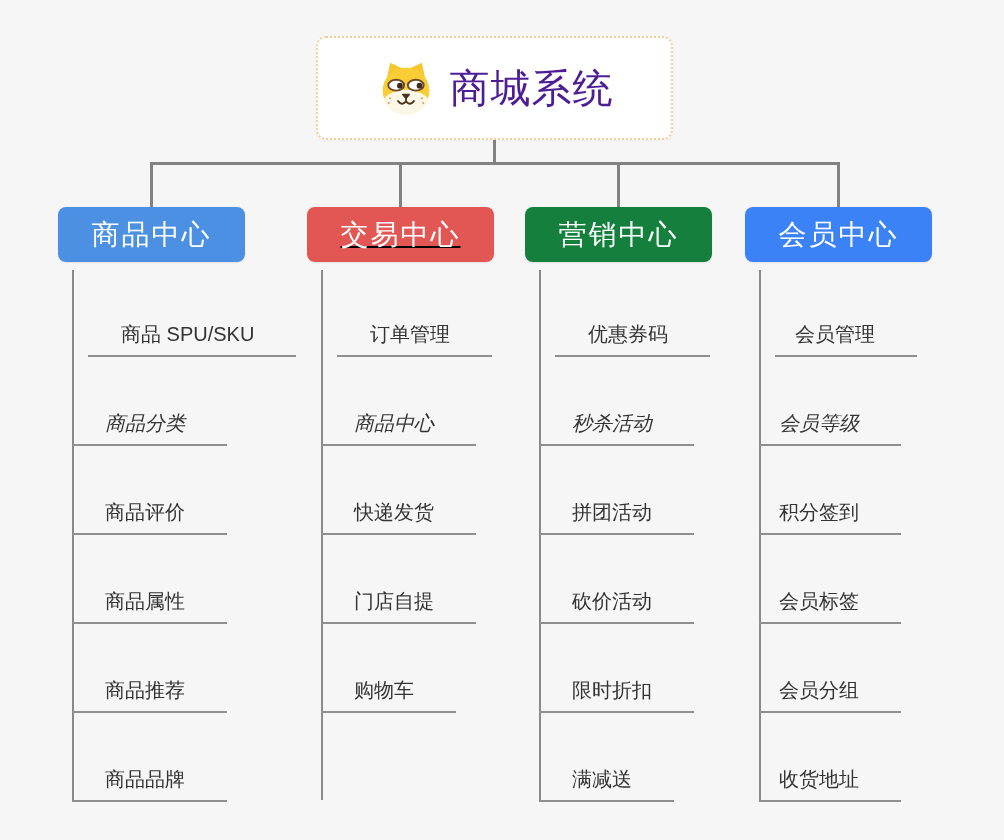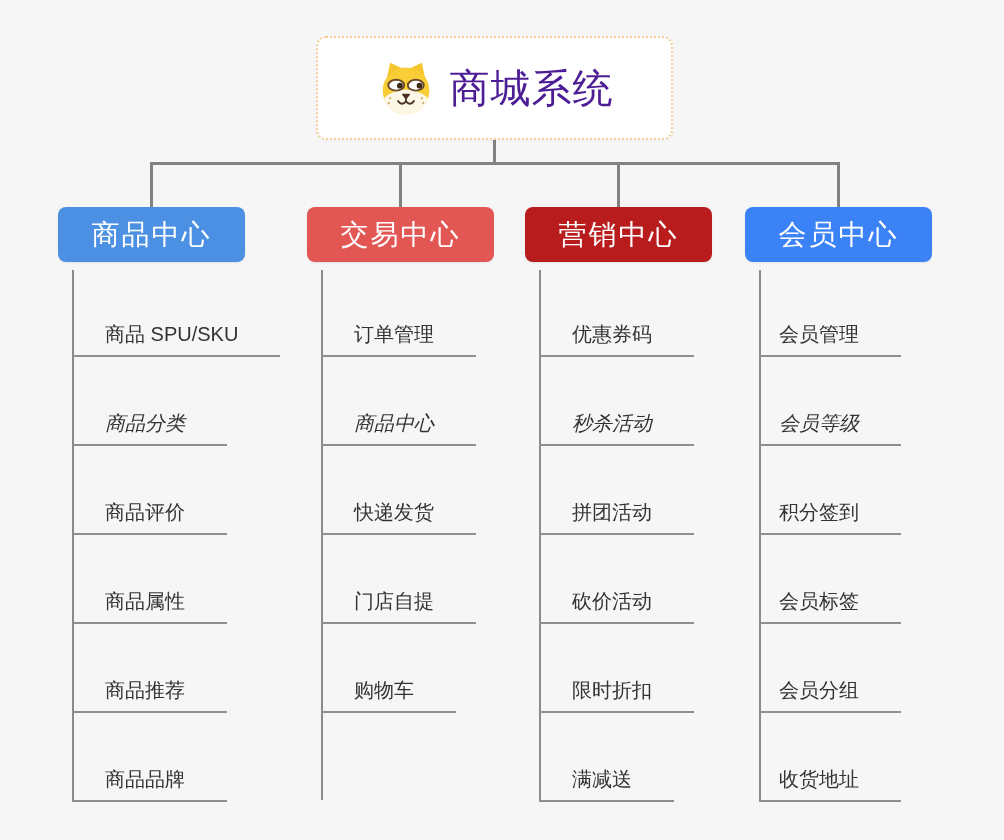--- a/index.html
+++ b/index.html
@@ -54,21 +54,21 @@
   .leaf{
     position:absolute;
     display:inline-block;
     font-size:20px;color:#333333;
     line-height:30px;
     padding:0 42px 6px 33px;
     border-bottom:2px solid #8f8f8f;
     white-space:nowrap;
   }
   .c1{left:72px;} .c2{left:321px;} .c3{left:539px;} .c4{left:759px;padding-left:20px;}
-  .r1{top:319px;} .r2{top:408px;font-style:italic;} .r3{top:497px;}
+  .r1{top:319px;margin-left:16px;} .r2{top:408px;font-style:italic;} .r3{top:497px;}
   .r4{top:586px;} .r5{top:675px;} .r6{top:764px;}
 </style>
 </head>
 <body>
 
 <div class="canvas">
 
   <div class="line v" style="left:493px;top:140px;height:23px;"></div>
   <div class="line h" style="left:150px;top:162px;width:689px;"></div>
 
@@ -114,24 +114,24 @@
         <circle cx="49" cy="41" r="1.1" fill="#c9a15e"></circle>
         <circle cx="50.5" cy="46" r="1.1" fill="#c9a15e"></circle>
       </svg>
     </span>
     <span class="root-title" style="color: #4c1d95;">商城系统</span>
   </div>
 
   <div class="branch b1" style="background-color: rgb(75, 144, 226);">
     <span class="branch-label">商品中心</span>
   </div>
-  <div class="branch b2" style="background-color: rgb(226, 86, 83);">
+  <div class="branch b2" style="background-color: rgb(226, 86, 83); text-decoration: underline;">
     <span class="branch-label">交易中心</span>
   </div>
-  <div class="branch b3" style="background-color: #b91c1c;">
+  <div class="branch b3" style="background-color: #15803d;">
     <span class="branch-label">营销中心</span>
   </div>
   <div class="branch b4" style="background-color: #3b82f6;">
     <span class="branch-label">会员中心</span>
   </div>
 
   <div class="leaf c1 r1">商品 SPU/SKU</div>
   <div class="leaf c1 r2">商品分类</div>
   <div class="leaf c1 r3">商品评价</div>
   <div class="leaf c1 r4">商品属性</div>

